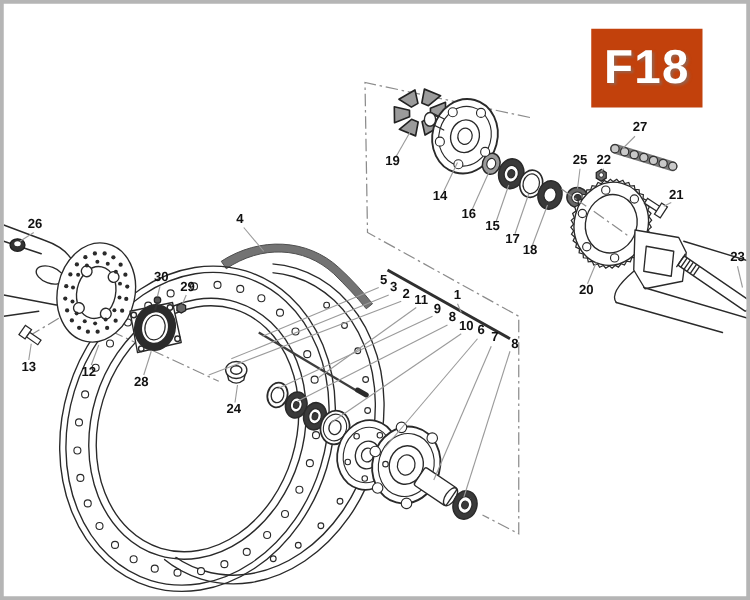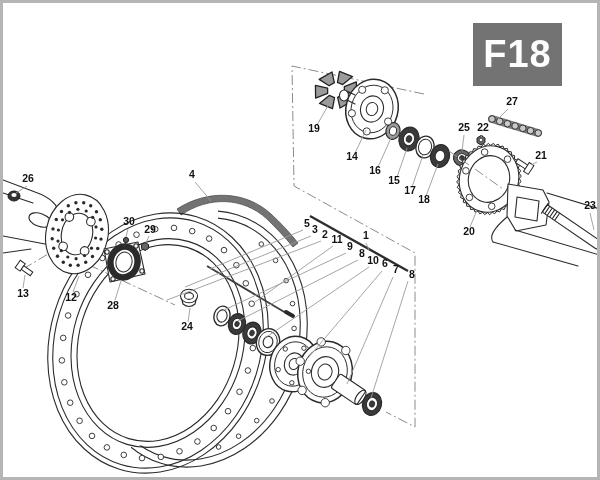--- a/index.html
+++ b/index.html
@@ -371,14 +371,14 @@
         <text x="370" y="261" text-anchor="middle" class="callout-label">10</text>
         <line x1="379" y1="268" x2="305" y2="355" stroke="#9b9b9b" stroke-width="0.9"></line>
         <text x="382" y="264" text-anchor="middle" class="callout-label">6</text>
         <line x1="390" y1="274" x2="344" y2="381" stroke="#9b9b9b" stroke-width="0.9"></line>
         <text x="393" y="270" text-anchor="middle" class="callout-label">7</text>
         <line x1="405" y1="278" x2="368" y2="395" stroke="#9b9b9b" stroke-width="0.9"></line>
         <text x="409" y="275" text-anchor="middle" class="callout-label">8</text>
       </g>
   </svg>
 
-  <div class="code-badge" style="background: #737373; color: rgb(255, 255, 255);">F18</div>
+  <div class="code-badge" style="background: #c2410c; color: rgb(255, 255, 255);">F18</div>
 </div>
 
 </body></html>

